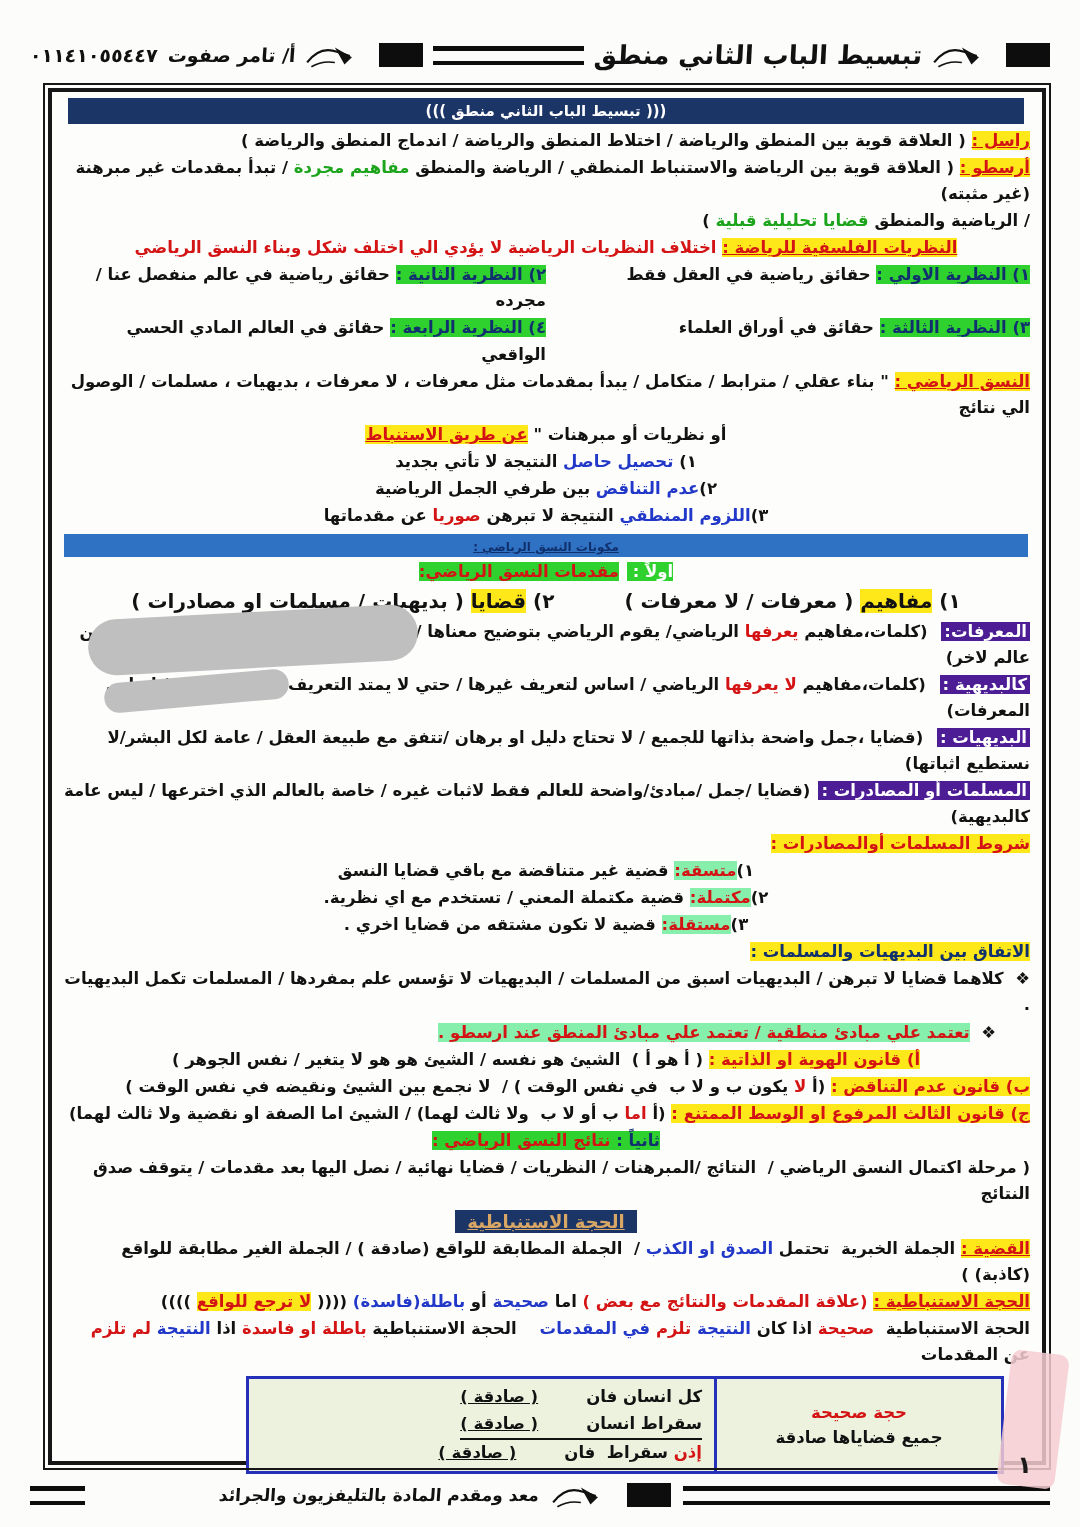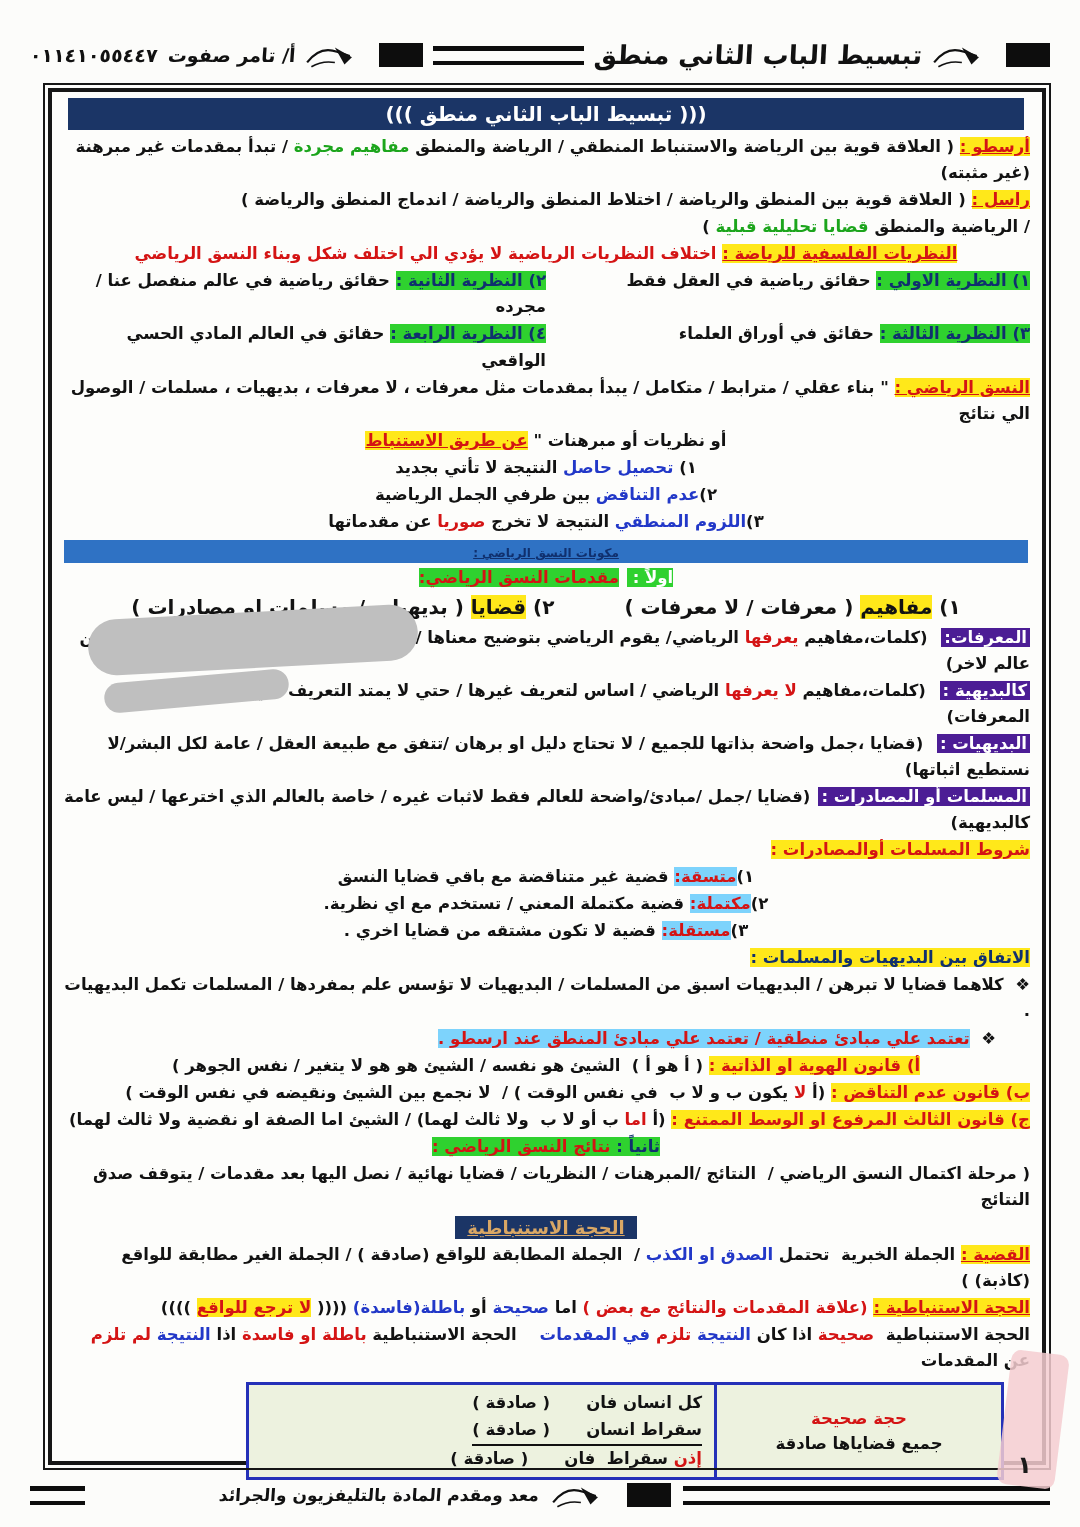--- a/index.html
+++ b/index.html
@@ -13,56 +13,56 @@
   .penicon{width:64px;height:32px;flex:0 0 auto;}
   .blkbox{width:44px;height:24px;background:#0d0d0d;flex:0 0 auto;}
   .dlines{height:10px;border-top:5px solid #0d0d0d;border-bottom:4px solid #0d0d0d;flex:1 1 auto;}
   .dlines.short{flex:0 0 55px;}
   .hdr .ttl{font-size:26px;white-space:nowrap;transform:skewX(-3deg);}
   
   .frame{position:absolute;top:88px;left:48px;right:34px;bottom:62px;
          border:4px solid #161616;outline:2px solid #161616;outline-offset:3px;
          padding:6px 12px 4px 10px;background:#fdfdfb;}
   
-  .banner{background:#1b3566;color:#fff;text-align:center;font-size:20px;
+  .banner{background:#1b3566;color:#fff;text-align:center;font-size:15px;
           padding:4px 0;margin:0 6px 4px 6px;letter-spacing:1px;}
   
   .line{font-size:16.5px;line-height:1.58;margin:1px 0;}
   .line.ac{text-align:center;}
   .line.lg{font-size:20px;}
   .line.ind{padding-right:34px;}
   .cols{display:flex;}
   .cols>div{flex:1 1 50%;}
   .sg{white-space:pre-wrap;}
   .k{color:#121212;}
   .r{color:#d41414;}
   .b{color:#2238c8;}
   .g{color:#1ca51c;}
   .n{color:#10306e;}
   .w{color:#ffffff;margin-left:8px;}
   .u{text-decoration:underline;}
   .hy{background:#ffe81a;}
   .hg{background:#2fd12f;}
-  .hc{background:#7dd3fc;}
+  .hc{background:#86efac;}
   .hb{background:#4c1d95;color:#fff;padding:0 3px;}
   .gap{display:inline-block;width:70px;}
   .bluebar{background:#2f72c4;margin:5px 2px 2px 2px;text-align:center;padding:2px 0;}
   .bluebar .sg{font-size:12px;}
   .nbwrap{text-align:center;margin:3px 0;}
   .navybox{display:inline-block;background:#1b3566;color:#d9a765;text-decoration:underline;
            padding:1px 12px;font-size:18px;}
   
   table.argt{border-collapse:collapse;width:758px;margin:8px 26px 0 auto;
              border:3px solid #2531b8;font-size:16.5px;}
   table.argt td{border:3px solid #2531b8;vertical-align:middle;padding:5px 8px;}
   td.vcell{width:268px;text-align:center;line-height:1.55;}
   td.pcell{line-height:1.6;}
   .prem{padding:0 4px;}
   .uw{display:inline-block;border-bottom:2.5px solid #111;padding-bottom:1px;}
-  .verdict{margin-right:36px;}
+  .verdict{margin-right:48px;text-decoration:underline;}
   
   .scrib{position:absolute;background:#bfbfbf;z-index:3;}
   .scrib.s1{left:88px;top:612px;width:330px;height:56px;border-radius:45px;transform:rotate(-3deg);}
   .scrib.s2{left:104px;top:676px;width:185px;height:30px;border-radius:22px;transform:rotate(-5deg);}
   .smudge{position:absolute;right:18px;bottom:40px;width:58px;height:135px;background:#f4cdd0;
           transform:rotate(7deg);border-radius:10px;opacity:.85;z-index:2;}
   .pageno{position:absolute;right:48px;bottom:48px;font-size:24px;color:#1a1a1a;z-index:4;}
   
   .ftr{position:absolute;left:0;right:0;bottom:10px;height:44px;direction:ltr;
        display:flex;align-items:center;gap:12px;padding:0 30px;}
@@ -89,37 +89,37 @@
       <path d="M2 22 Q14 6 30 12 L42 16" fill="none" stroke="#111" stroke-width="2"></path>
       <path d="M28 8 l16 9 -7 7 z" fill="#111"></path>
       <path d="M6 26 q10 -6 22 -4" fill="none" stroke="#111" stroke-width="1.5"></path>
     </svg>
     <span class="blkbox"></span>
   </div>
 
   <div class="frame">
     <div class="banner">((( تبسيط الباب الثاني منطق )))</div>
     <div id="lines">
+        <div class="line ar"><span class="sg hy r u">راسل :</span><span class="sg k"> ( العلاقة قوية بين المنطق والرياضة / اختلاط المنطق والرياضة / اندماج المنطق والرياضة )</span></div>
         <div class="line ar"><span class="sg hy r u">أرسطو :</span><span class="sg k"> ( العلاقة قوية بين الرياضة والاستنباط المنطقي / الرياضة والمنطق </span><span class="sg g">مفاهيم مجردة</span><span class="sg k"> / تبدأ بمقدمات غير مبرهنة (غير مثبته)</span></div>
-        <div class="line ar"><span class="sg hy r u">راسل :</span><span class="sg k"> ( العلاقة قوية بين المنطق والرياضة / اختلاط المنطق والرياضة / اندماج المنطق والرياضة )</span></div>
         <div class="line ar"><span class="sg k">/ الرياضية والمنطق </span><span class="sg g">قضايا تحليلية قبلية</span><span class="sg k"> )</span></div>
         <div class="line ac"><span class="sg hy r u">النظريات الفلسفية للرياضة :</span><span class="sg r"> اختلاف النظريات الرياضية لا يؤدي الي اختلف شكل وبناء النسق الرياضي</span></div>
         <div class="line cols">
           <div><span class="sg hg n">١) النظرية الاولي :</span><span class="sg k"> حقائق رياضية في العقل فقط</span></div>
           <div><span class="sg hg n">٢) النظرية الثانية :</span><span class="sg k"> حقائق رياضية في عالم منفصل عنا / مجرده</span></div>
         </div>
         <div class="line cols">
           <div><span class="sg hg n">٣) النظرية الثالثة :</span><span class="sg k"> حقائق في أوراق العلماء</span></div>
           <div><span class="sg hg n">٤) النظرية الرابعة :</span><span class="sg k"> حقائق في العالم المادي الحسي الواقعي</span></div>
         </div>
         <div class="line ar"><span class="sg hy r u">النسق الرياضي :</span><span class="sg k"> " بناء عقلي / مترابط / متكامل / يبدأ بمقدمات مثل معرفات ، لا معرفات ، بديهيات ، مسلمات / الوصول الي نتائج</span></div>
         <div class="line ac"><span class="sg k">أو نظريات أو مبرهنات " </span><span class="sg hy r u">عن طريق الاستنباط</span></div>
         <div class="line ac"><span class="sg k">١) </span><span class="sg b">تحصيل حاصل</span><span class="sg k"> النتيجة لا تأتي بجديد</span></div>
         <div class="line ac"><span class="sg k">٢)</span><span class="sg b">عدم التناقض</span><span class="sg k"> بين طرفي الجمل الرياضية</span></div>
-        <div class="line ac"><span class="sg k">٣)</span><span class="sg b">اللزوم المنطقي</span><span class="sg k"> النتيجة لا تخرج </span><span class="sg r">صوريا</span><span class="sg k"> عن مقدماتها</span></div>
+        <div class="line ac"><span class="sg k">٣)</span><span class="sg b">اللزوم المنطقي</span><span class="sg k"> النتيجة لا تبرهن </span><span class="sg r">صوريا</span><span class="sg k"> عن مقدماتها</span></div>
         <div class="bluebar"><span class="sg n u">مكونات النسق الرياضي :</span></div>
         <div class="line ac"><span class="sg hg w">اولاً : </span><span class="sg hg r">مقدمات النسق الرياضي:</span></div>
         <div class="line ac lg"><span class="sg k">١) </span><span class="sg hy k">مفاهيم</span><span class="sg k"> ( معرفات / لا معرفات )</span><span class="sg gap"></span><span class="sg k">٢) </span><span class="sg hy k">قضايا</span><span class="sg k"> ( بديهيات / مسلمات او مصادرات )</span></div>
         <div class="line ar"><span class="sg hb w">المعرفات:</span><span class="sg k"> (كلمات،مفاهيم </span><span class="sg r">يعرفها</span><span class="sg k"> الرياضي/ يقوم الرياضي بتوضيح معناها /</span><span class="sg r">اشتراطية</span><span class="sg k"> / لا احد يناقشه فيها/ تختلف من عالم لاخر)</span></div>
         <div class="line ar"><span class="sg hb w">كالبديهية :</span><span class="sg k"> (كلمات،مفاهيم </span><span class="sg r">لا يعرفها</span><span class="sg k"> الرياضي / اساس لتعريف غيرها / حتي لا يمتد التعريف الي ما لانهاية / اساس المعرفات)</span></div>
         <div class="line ar"><span class="sg hb w">البديهيات :</span><span class="sg k"> (قضايا ،جمل واضحة بذاتها للجميع / لا تحتاج دليل او برهان /تتفق مع طبيعة العقل / عامة لكل البشر/لا نستطيع اثباتها)</span></div>
         <div class="line ar"><span class="sg hb w">المسلمات أو المصادرات :</span><span class="sg k">(قضايا /جمل /مبادئ/واضحة للعالم فقط لاثبات غيره / خاصة بالعالم الذي اخترعها / ليس عامة كالبديهية)</span></div>
         <div class="line ar"><span class="sg hy r">شروط المسلمات أوالمصادرات :</span></div>
         <div class="line ac"><span class="sg k">١)</span><span class="sg hc r">متسقة:</span><span class="sg k"> قضية غير متناقضة مع باقي قضايا النسق</span></div>
         <div class="line ac"><span class="sg k">٢)</span><span class="sg hc r">مكتملة:</span><span class="sg k"> قضية مكتملة المعني / تستخدم مع اي نظرية.</span></div>

